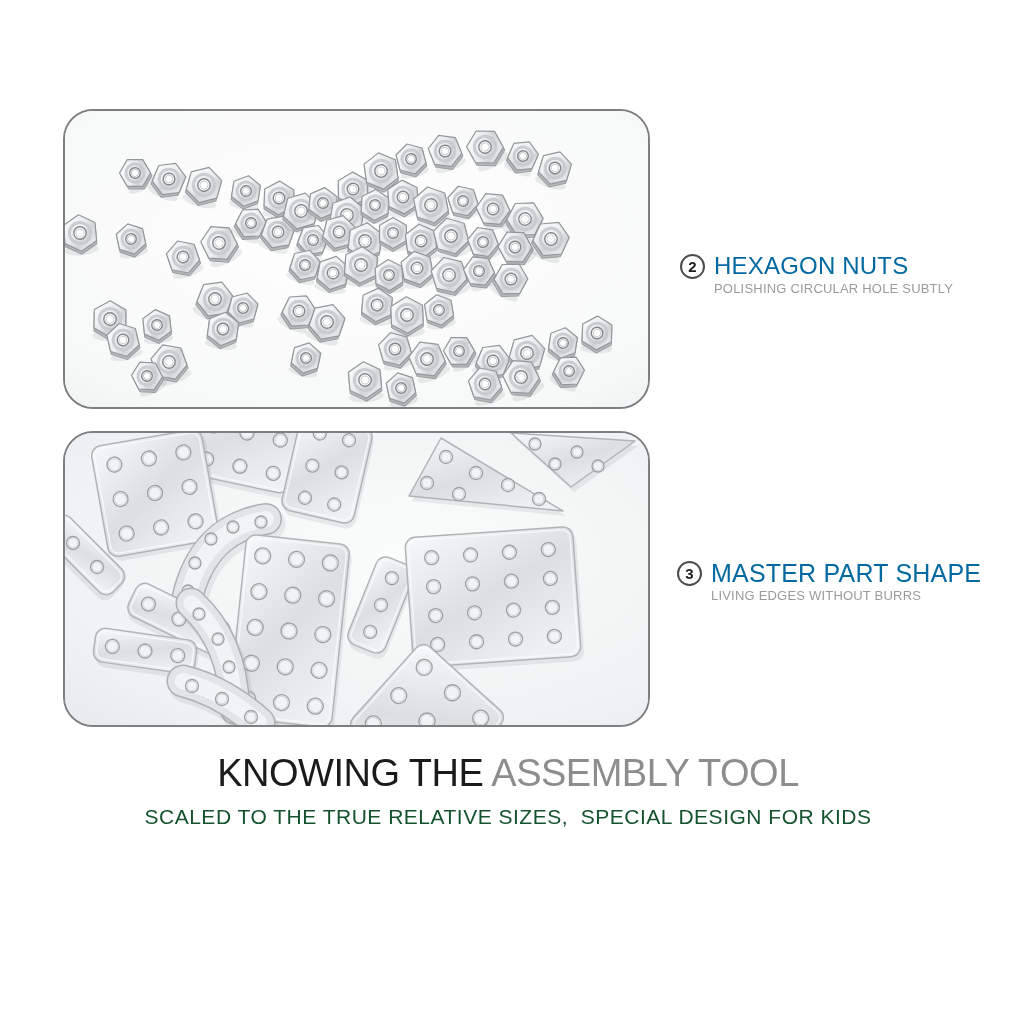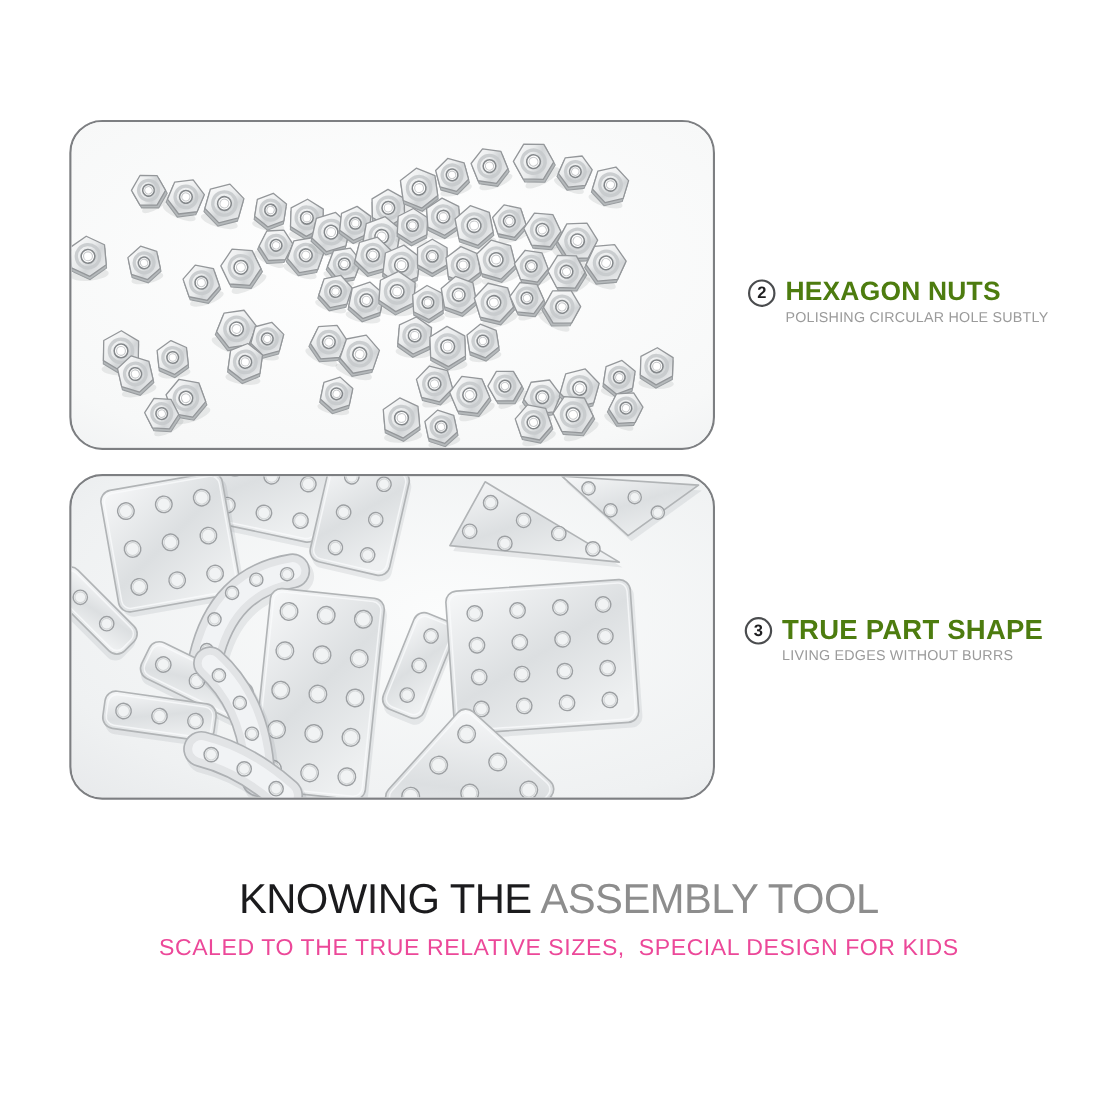--- a/index.html
+++ b/index.html
@@ -18,29 +18,29 @@
 
   .label{position:absolute;}
   .label-2{left:680px;top:252px;}
   .label-3{left:677px;top:559px;}
   .label-row{display:flex;align-items:center;gap:9px;}
   .badge{
     width:25px;height:25px;box-sizing:border-box;border:2px solid #4a4c4e;border-radius:50%;
     display:flex;align-items:center;justify-content:center;
     font-size:15px;font-weight:700;color:#1d1d1f;line-height:1;
   }
-  .label-title{margin:0;font-size:24px;font-weight:700;color:#4d7c0f;letter-spacing:0.2px;line-height:28px;}
+  .label-title{margin:0;font-size:24px;font-weight:400;color:#0369a1;letter-spacing:0.2px;line-height:28px;}
   .label-3 .label-title{font-size:25px;}
   .label-sub{margin:1px 0 0 34px;font-size:13px;font-weight:400;color:#9b9b9b;letter-spacing:0.2px;}
 
   .footer{position:absolute;left:0;top:751px;width:1016px;text-align:center;}
   .headline{font-size:38px;line-height:45px;letter-spacing:-0.5px;color:#1b1b1d;font-weight:400;}
   .headline .h-gray{color:#8d8d8d;}
-  .headline-line1,.headline-line2{white-space:pre;margin-top:45px;}
-  .tagline{margin-top:9px;font-size:21px;letter-spacing:0.5px;color:#ec4899;white-space:pre;}
+  .headline-line1,.headline-line2{white-space:pre;}
+  .tagline{margin-top:9px;font-size:21px;letter-spacing:0.5px;color:#14532d;white-space:pre;}
 </style>
 </head>
 <body>
 
 <div>
 
   <figure class="panel panel-1">
     <svg id="nuts-svg" viewBox="0 0 583 296">
         <defs>
           <radialGradient id="bgN" cx="0.5" cy="0.42" r="0.85">
@@ -911,21 +911,21 @@
           <circle cx="38" cy="0" r="6.4" fill="none" stroke="#c6c9cb" stroke-width="1" opacity="0.7"></circle>
           <circle cx="38" cy="38" r="8" fill="#f1f3f4" stroke="#9da0a3" stroke-width="1.3"></circle>
           <circle cx="38" cy="38" r="6.4" fill="none" stroke="#c6c9cb" stroke-width="1" opacity="0.7"></circle>
         </g>
       </svg>
   </figure>
 
   <div class="label label-3">
     <div class="label-row">
       <span class="badge">3</span>
-      <h2 class="label-title">TRUE PART SHAPE</h2>
+      <h2 class="label-title">MASTER PART SHAPE</h2>
     </div>
     <p class="label-sub">LIVING EDGES WITHOUT BURRS</p>
   </div>
 
   <div class="footer">
     <div class="headline">
       <div class="headline-line1"><span class="h-black">KNOWING THE </span><span class="h-gray">ASSEMBLY TOOL</span></div>
     </div>
     <div class="tagline">SCALED TO THE TRUE RELATIVE SIZES,  SPECIAL DESIGN FOR KIDS</div>
   </div>

